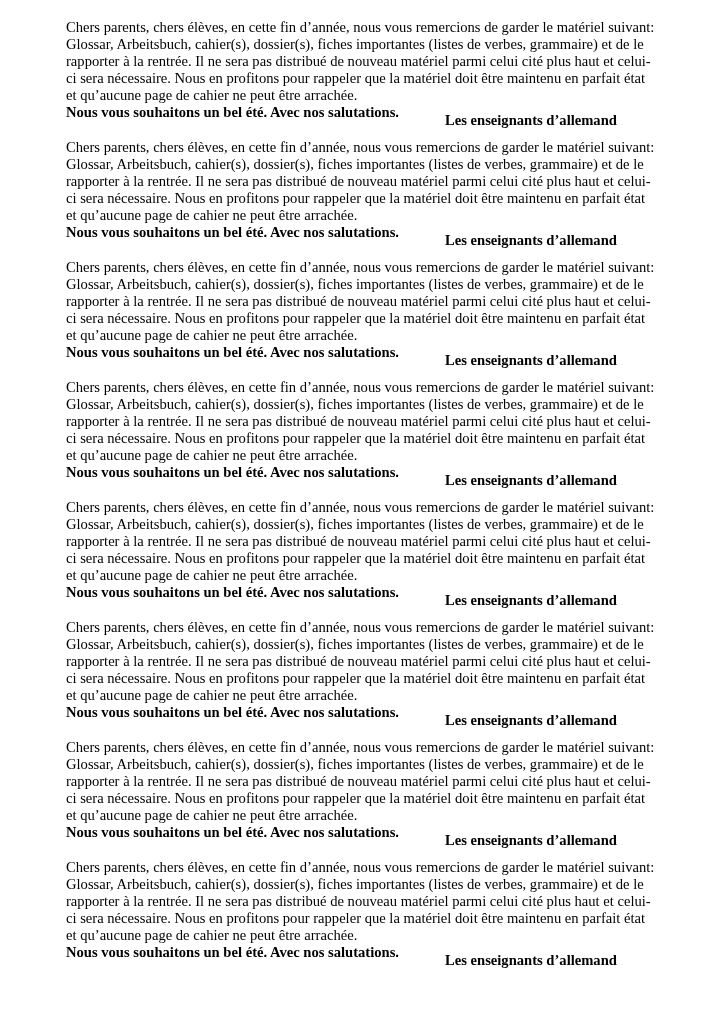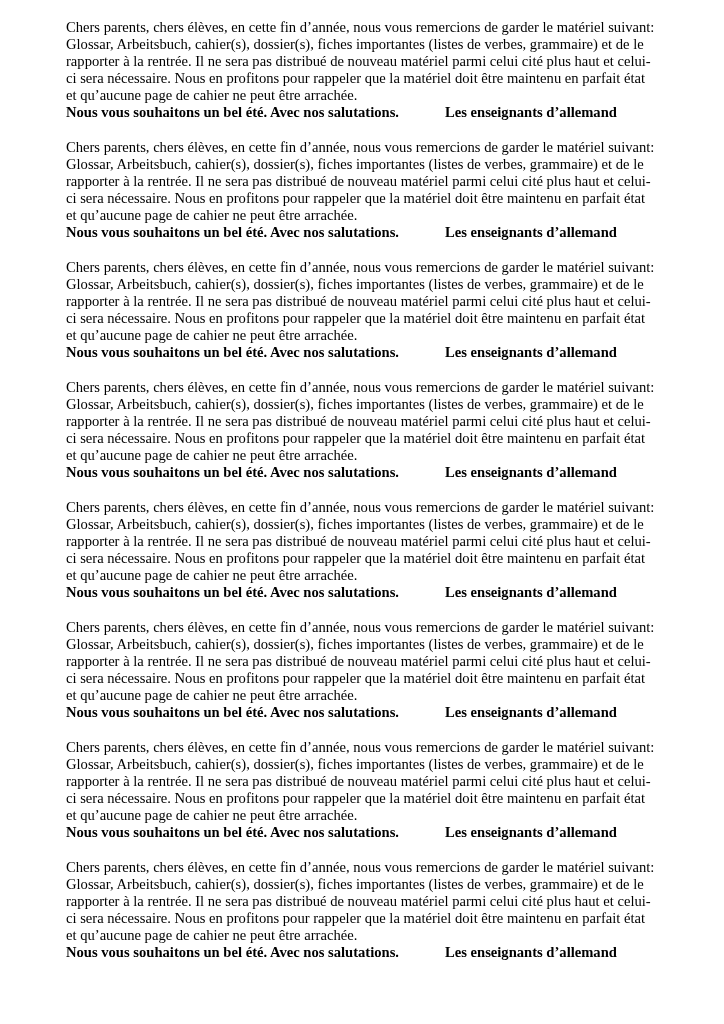--- a/index.html
+++ b/index.html
@@ -32,21 +32,21 @@
     white-space: nowrap;
   }
   .closing-line {
     position: relative;
     white-space: nowrap;
     font-weight: bold;
   }
   .signature {
     position: absolute;
     left: 379px;
-    top: 0;
+    top: 8px;
     white-space: nowrap;
   }
 </style>
 </head>
 <body>
 
 <div class="page" id="page-root">
   <div class="block">
     <div class="line">Chers parents, chers élèves, en cette fin d’année, nous vous remercions de garder le matériel suivant:</div>
     <div class="line">Glossar, Arbeitsbuch, cahier(s), dossier(s), fiches importantes (listes de verbes, grammaire) et de le</div>

